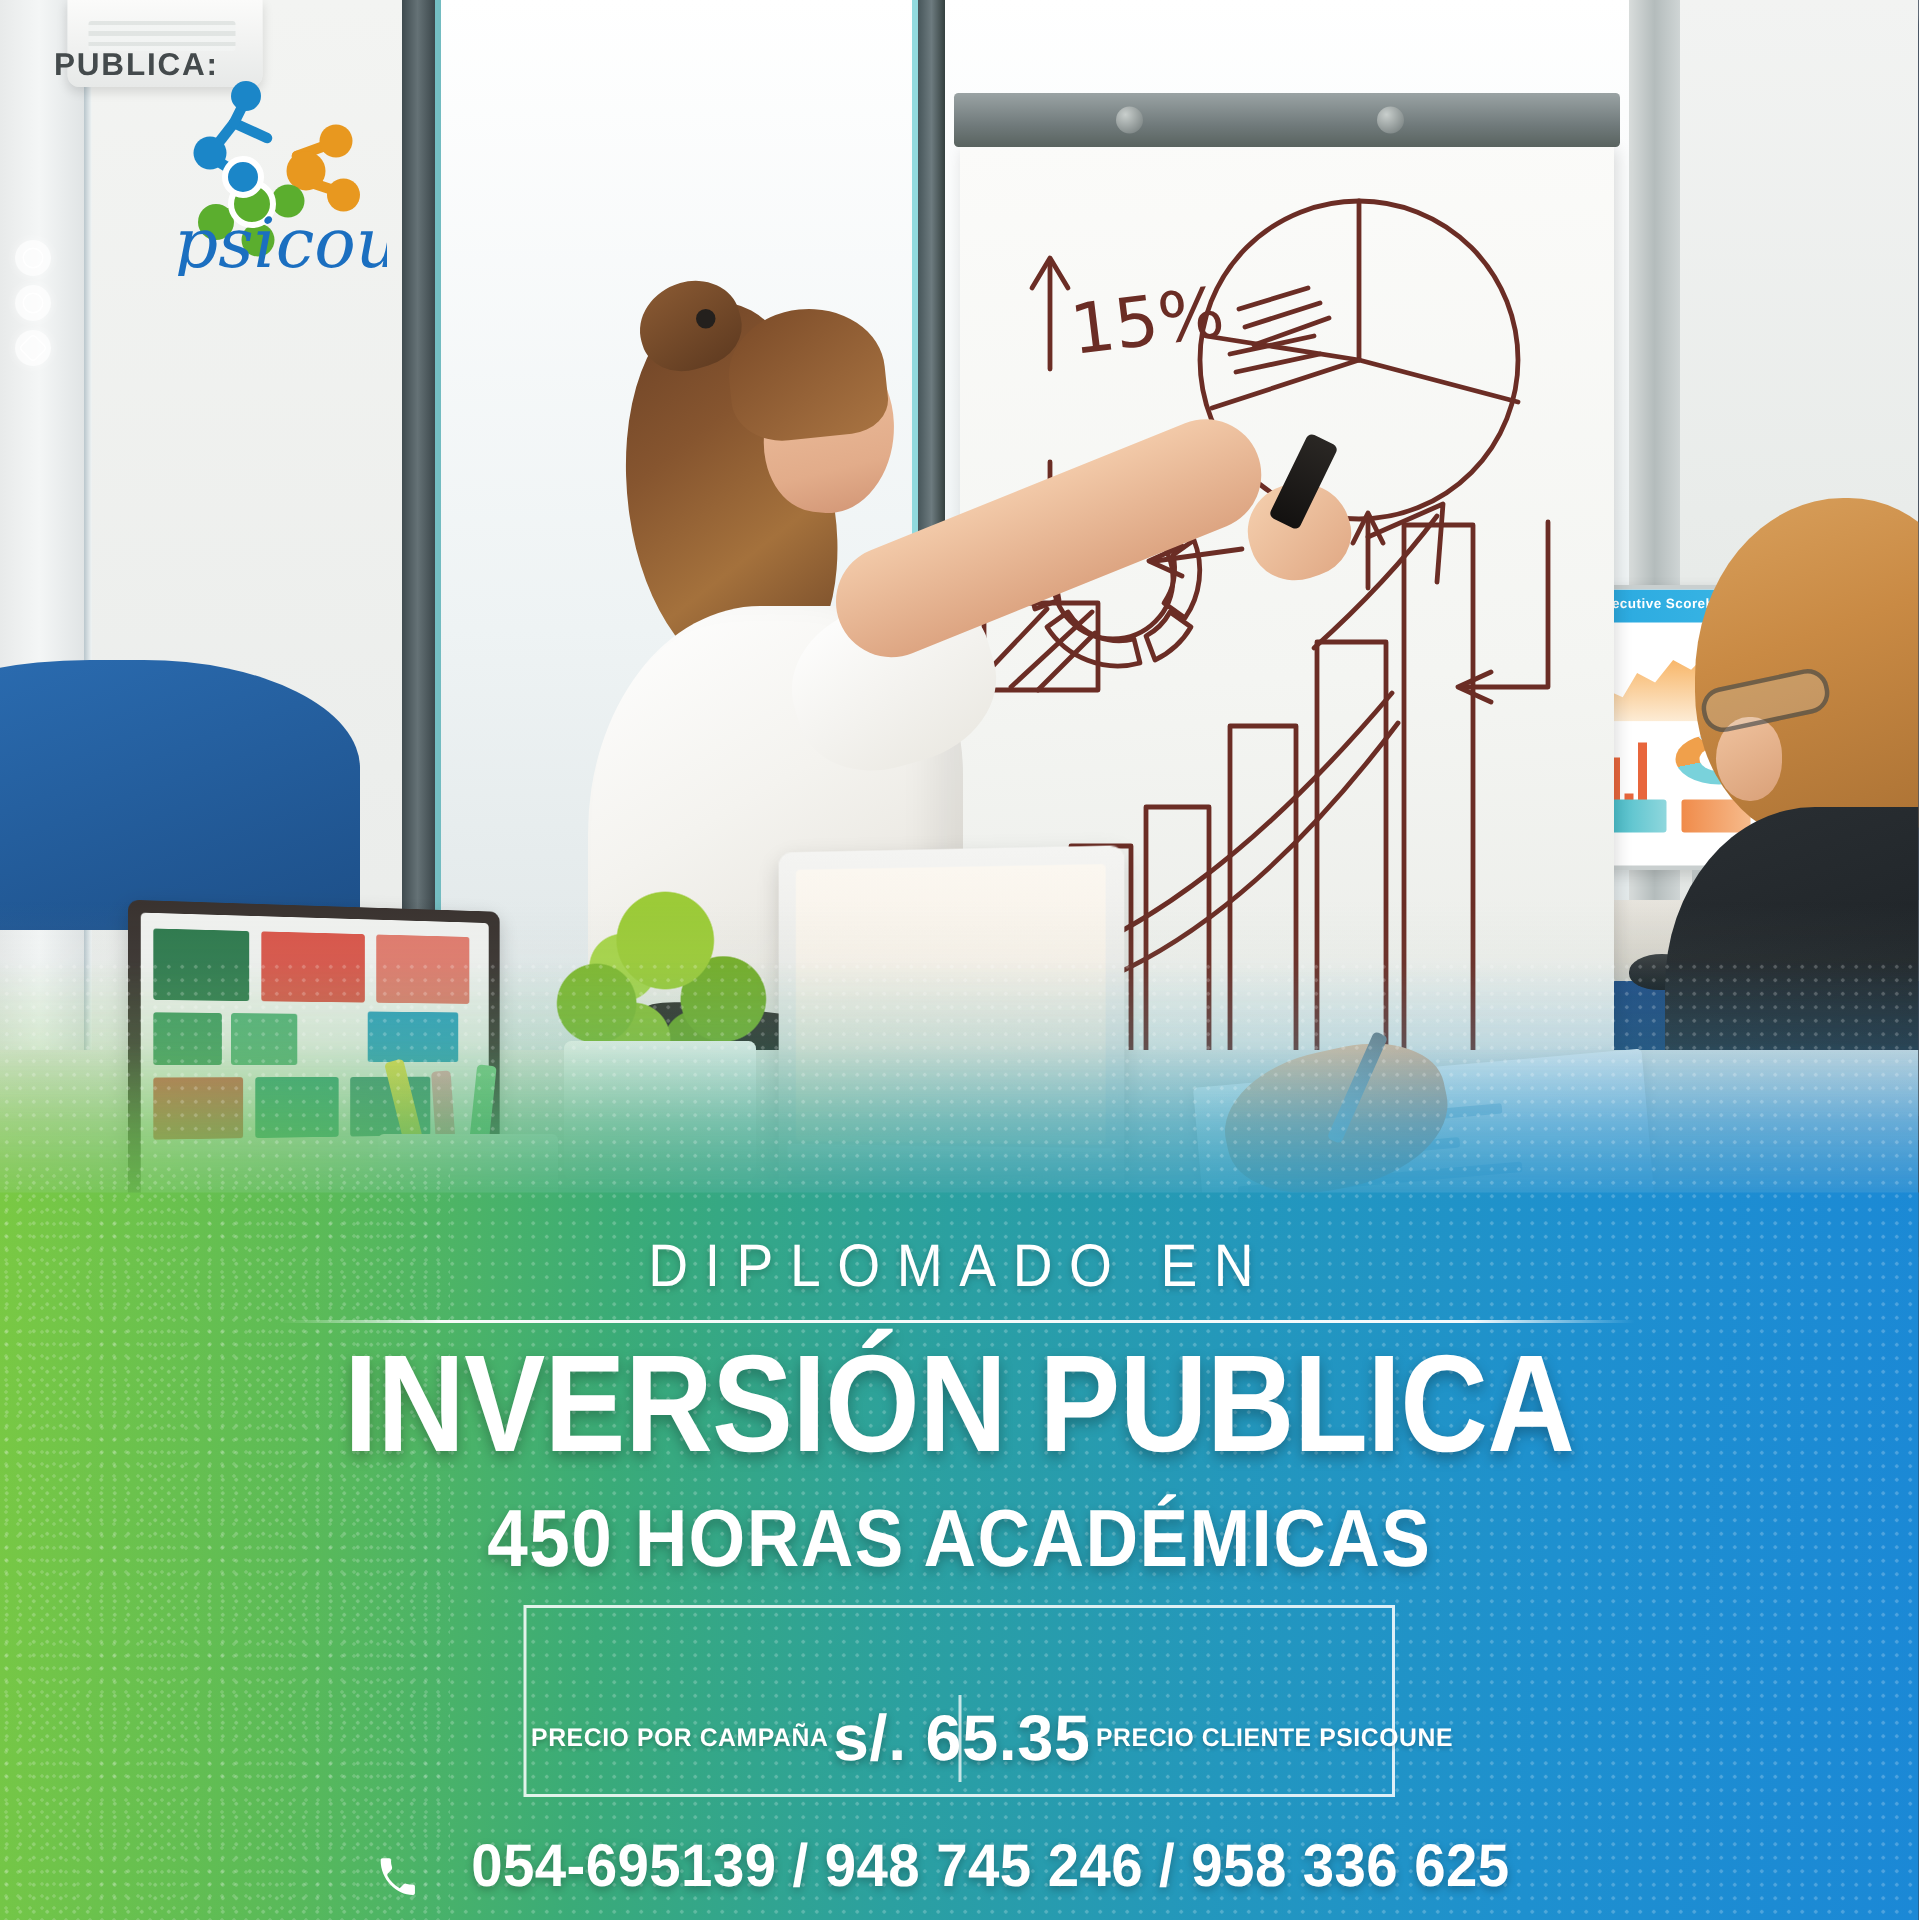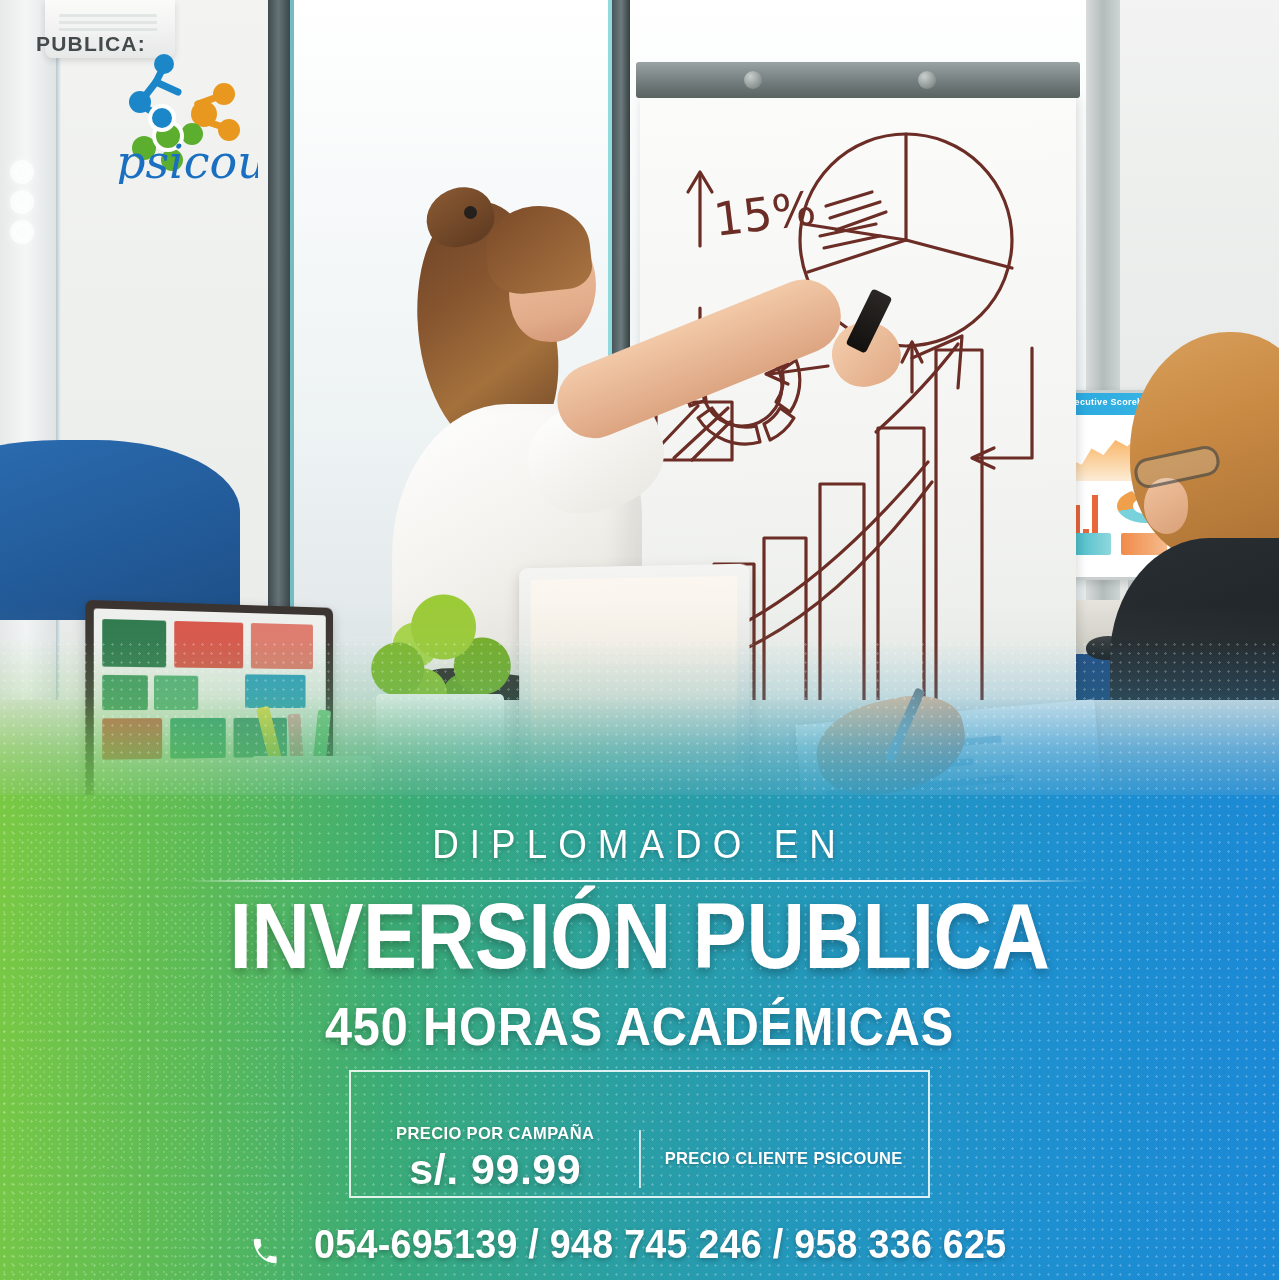--- a/index.html
+++ b/index.html
@@ -424,21 +424,21 @@
   .vac-text{
     font-family:"Liberation Sans Narrow","Liberation Sans",sans-serif;
     font-size:37px;font-weight:700;letter-spacing:.5px;
     background:linear-gradient(90deg,#5cb82e 0%,#49b06b 34%,#2ba4a8 62%,#1e8fd0 86%,#1b86d8 100%);
     -webkit-background-clip:text;background-clip:text;color:transparent;
     transform:scaleX(.92);white-space:nowrap;
   }
   .price-cols{
     position:absolute;left:0;top:46px;width:100%;height:82px;display:flex;
   }
-  .price-col{flex:1;display:flex;flex-direction:column;align-items:center;justify-content:center;}
+  .price-col{flex:1;display:flex;flex-direction:row;align-items:center;justify-content:center;}
   .price-label{
     color:#ffffff;font-size:17px;font-weight:700;letter-spacing:.4px;
     text-shadow:0 1px 3px rgba(0,0,0,.25);white-space:nowrap;
     transform:scaleX(.97);
   }
   .price-amount{
     color:#ffffff;font-size:43px;font-weight:700;letter-spacing:.5px;
     margin-top:1px;text-shadow:0 2px 6px rgba(0,0,0,.3);white-space:nowrap;
   }
   .price-sep{
@@ -691,21 +691,21 @@
 
     <div class="kicker">DIPLOMADO EN</div>
     <div class="rule"></div>
     <div class="title">INVERSIÓN PUBLICA</div>
     <div class="subtitle">450 HORAS ACADÉMICAS</div>
 
     <div class="price-box">
       <div class="price-cols">
         <div class="price-col">
           <div class="price-label">PRECIO POR CAMPAÑA</div>
-          <div class="price-amount">s/. 99.99</div>
+          <div class="price-amount">s/. 65.35</div>
         </div>
         <div class="price-col">
           <div class="price-label">PRECIO CLIENTE PSICOUNE</div>
         </div>
       </div>
       <div class="price-sep"></div>
     </div>
 
     <div class="phone-row">
       <svg class="phone-icon" width="30" height="30" viewBox="0 0 24 24" fill="#ffffff">

